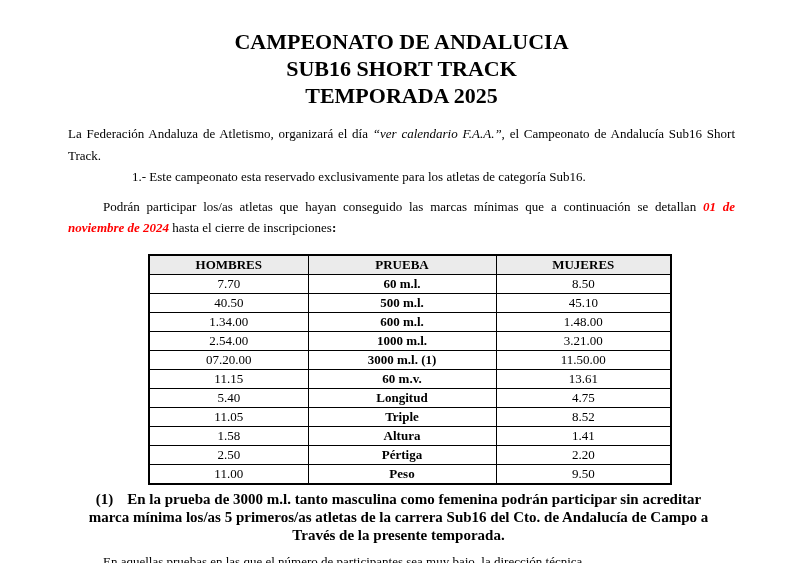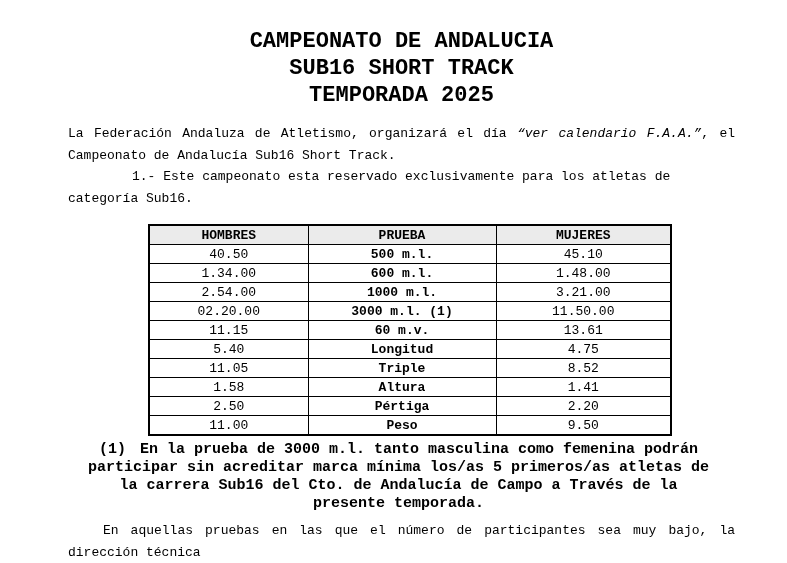--- a/index.html
+++ b/index.html
@@ -3,21 +3,21 @@
 <meta charset="utf-8">
 <style>
   * { margin: 0; padding: 0; box-sizing: border-box; }
   html, body { background: #ffffff; }
   .page {
     position: relative;
     width: 787px;
     height: 563px;
     background: #ffffff;
     overflow: hidden;
-    font-family: Liberation Mono, monospace;
+    font-family: Liberation Serif, serif;
     color: #000000;
   }
   .content {
     padding: 28px 52px 0 68px;
   }
   .doc-title {
     text-align: center;
     font-weight: bold;
     font-size: 22px;
     line-height: 27px;
@@ -89,52 +89,58 @@
     <h1 class="doc-title">
       <span class="title-line">CAMPEONATO DE ANDALUCIA</span>
       <span class="title-line">SUB16 SHORT TRACK</span>
       <span class="title-line">TEMPORADA 2025</span>
     </h1>
 
     <p class="para p1"><span>La Federación Andaluza de Atletismo, organizará el día </span><span class="italic">“ver calendario F.A.A.”</span><span>, el Campeonato de Andalucía Sub16 Short Track.</span></p>
 
     <p class="para p2">1.- Este campeonato esta reservado exclusivamente para los atletas de categoría Sub16.</p>
 
+    <p class="para p3"><span>Podrán participar los/as atletas que hayan conseguido las marcas mínimas que a continuación se detallan </span><span class="red-date">01 de noviembre de 2024</span><span> hasta el cierre de inscripciones</span><span class="bold-colon">:</span></p>
 
     <table class="marks">
       <colgroup>
         <col class="c-hombres">
         <col class="c-prueba">
         <col class="c-mujeres">
       </colgroup>
       <thead>
         <tr>
           <th>HOMBRES</th>
           <th>PRUEBA</th>
           <th>MUJERES</th>
         </tr>
       </thead>
       <tbody>
           <tr>
+            <td>7.70</td>
+            <td class="event">60 m.l.</td>
+            <td>8.50</td>
+          </tr>
+          <tr>
             <td>40.50</td>
             <td class="event">500 m.l.</td>
             <td>45.10</td>
           </tr>
           <tr>
             <td>1.34.00</td>
             <td class="event">600 m.l.</td>
             <td>1.48.00</td>
           </tr>
           <tr>
             <td>2.54.00</td>
             <td class="event">1000 m.l.</td>
             <td>3.21.00</td>
           </tr>
           <tr>
-            <td>02.20.00</td>
+            <td>07.20.00</td>
             <td class="event">3000 m.l. (1)</td>
             <td>11.50.00</td>
           </tr>
           <tr>
             <td>11.15</td>
             <td class="event">60 m.v.</td>
             <td>13.61</td>
           </tr>
           <tr>
             <td>5.40</td>

